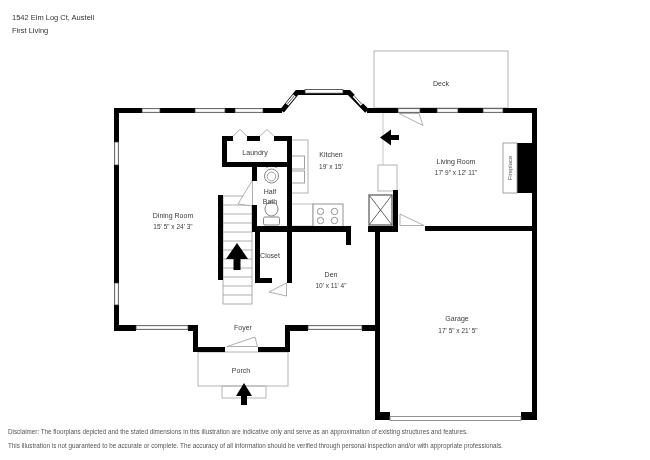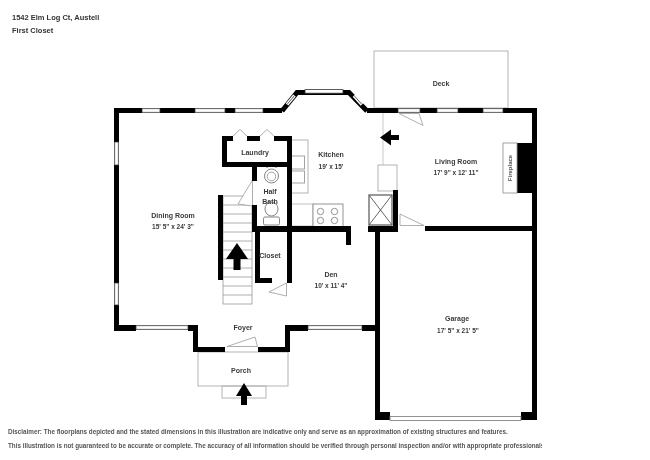--- a/index.html
+++ b/index.html
@@ -1,33 +1,33 @@
 <!DOCTYPE html>
 <html><head>
 <meta charset="utf-8">
 <style>
   html,body{margin:0;padding:0;background:#fff;}
   #page{position:relative;width:542px;height:460px;background:#fff;overflow:hidden;
-        font-family:"Liberation Sans", sans-serif;font-weight:bold;}
+        font-family:"Liberation Sans", sans-serif;}
   .hdr{position:absolute;left:12px;top:11px;font-size:7.5px;line-height:13px;color:#333;}
   .ftr{position:absolute;left:8px;font-size:6.3px;color:#555;white-space:nowrap;}
   .lbl{position:absolute;transform:translate(-50%,-50%);font-size:7px;color:#3a3a3a;
        white-space:nowrap;text-align:center;}
   .dim{font-size:6.5px;}
   .fire{position:absolute;transform:translate(-50%,-50%) rotate(-90deg);font-size:6px;color:#555;white-space:nowrap;}
   svg{position:absolute;left:0;top:0;}
 </style>
 </head>
 <body>
 
 <div id="page">
 
   <div class="hdr">
     <div>1542 Elm Log Ct, Austell</div>
-    <div>First Closet</div>
+    <div>First Living</div>
   </div>
 
   <svg width="650" height="460" viewBox="0 0 650 460">
 
     <g stroke="#b3b3b3" fill="none" stroke-width="1">
       <rect x="374" y="51" width="134" height="57"></rect>
     </g>
     <g stroke="#b3b3b3" fill="none" stroke-width="1">
       <rect x="198" y="352" width="90" height="34"></rect>
       <rect x="222" y="386" width="44" height="12"></rect>

